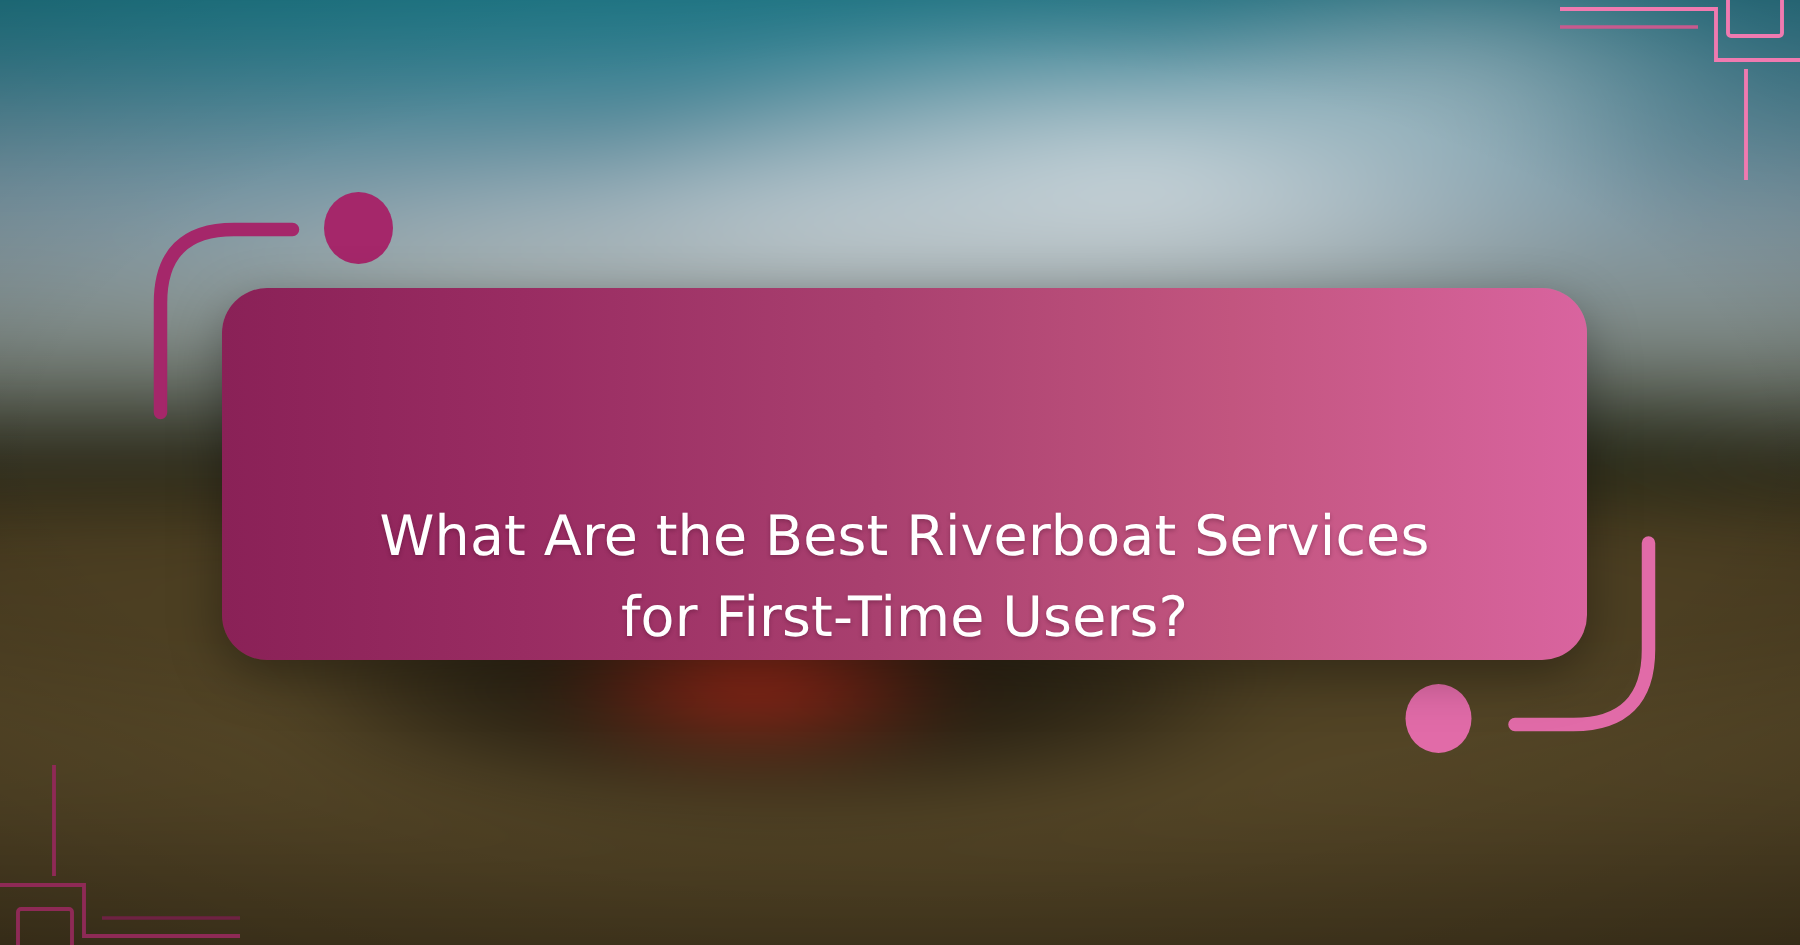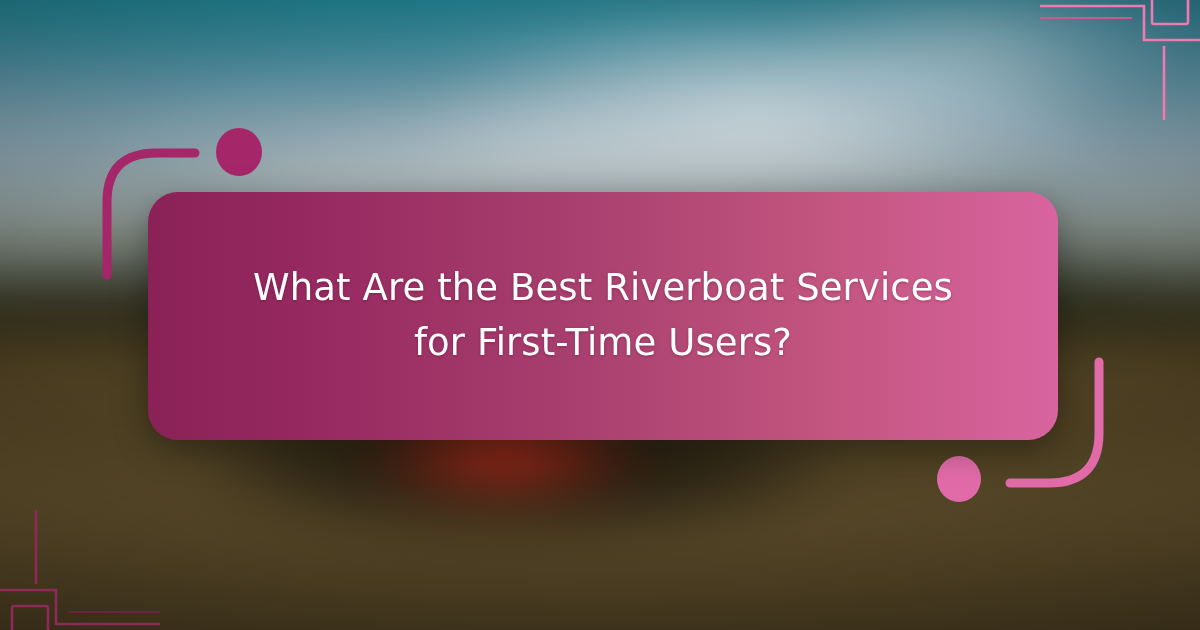--- a/index.html
+++ b/index.html
@@ -96,21 +96,21 @@
   .card {
     position: absolute;
     left: 148px;
     top: 192px;
     width: 910px;
     height: 248px;
     border-radius: 30px;
     background: linear-gradient(90deg, #8a2157 0%, #992c62 22%, #a9406f 48%, #c2557f 74%, #d9649f 100%);
     box-shadow: 0 10px 34px rgba(0,0,0,0.34);
     display: flex;
-    align-items: center;
+    align-items: flex-end;
     justify-content: center;
     box-sizing: border-box;
     padding: 0 56px;
   }
   .card-title {
     margin: 0;
     text-align: center;
     color: #ffffff;
     font-size: 37px;
     line-height: 1.48;

